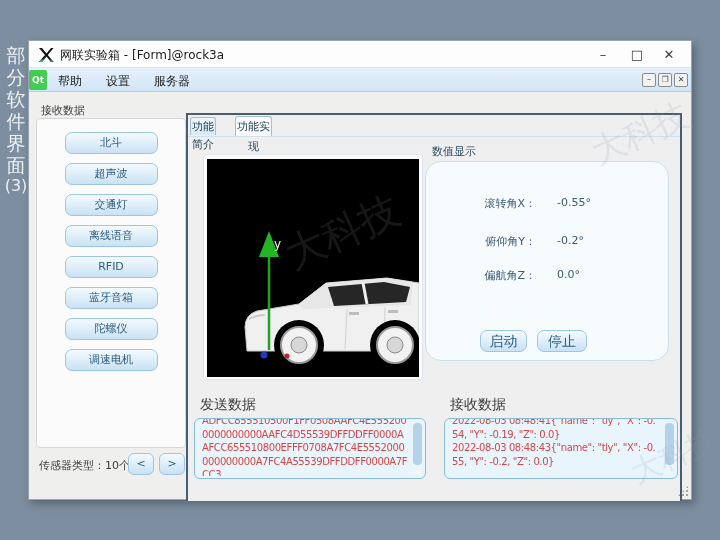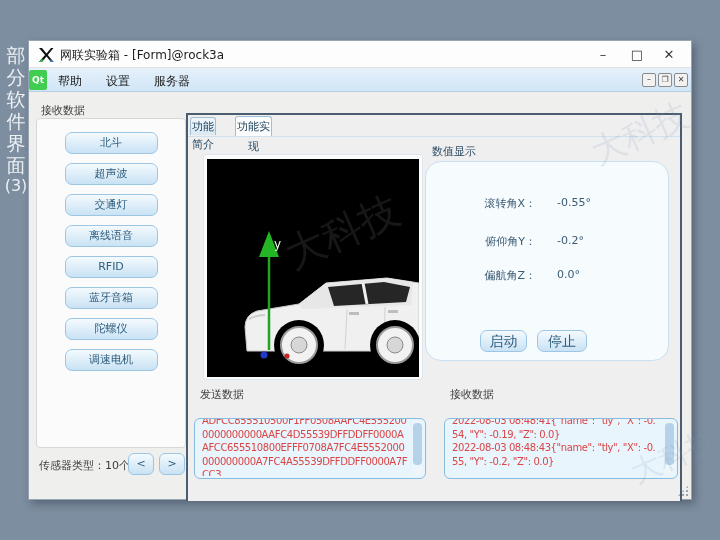--- a/index.html
+++ b/index.html
@@ -53,21 +53,21 @@
   .vd-group{position:absolute;left:237px;top:46px;width:244px;height:200px;background:#f6fbfe;border:1px solid #c9e0f2;border-radius:16px;}
   .vd-row{position:absolute;height:18px;width:100%;}
   .vd-row .lbl{position:absolute;left:30px;width:80px;text-align:right;font-size:11px;color:#3b5a73;}
   .vd-row .val{position:absolute;left:131px;font-size:11px;color:#3b5a73;}
   .r0{top:34px;} .r1{top:72px;} .r2{top:106px;}
   .abtn{position:absolute;top:168px;height:22px;border:1px solid #9cc6e4;border-radius:7px;background:linear-gradient(#f4fafe,#c9e2f4);
         color:#2e5d7d;font-size:14px;line-height:20px;text-align:center;}
   .start{left:54px;width:47px;} .stop{left:111px;width:50px;}
 
   
-  .dp-title{position:absolute;top:272px;font-size:11px;color:#3c3c3c;}
+  .dp-title{position:absolute;top:281px;font-size:14px;color:#3c3c3c;}
   .send-title{left:12px;} .recv-title{left:262px;}
   .databox{position:absolute;top:303px;height:61px;background:#e9f5fd;border:1px solid #8abbdd;border-radius:6px;overflow:hidden;}
   .send-box{left:6px;width:232px;} .recv-box{left:256px;width:234px;}
   .datatext{position:absolute;left:7px;top:0;right:16px;bottom:2px;overflow:hidden;color:#d94545;font-size:10px;line-height:13.5px;
             letter-spacing:-0.4px;word-break:break-all;}
   .datatext .inner{margin-top:-5px;}
   .vscroll{position:absolute;right:3px;top:3px;width:9px;bottom:3px;background:#eef5fb;border-radius:4px;}
   .vthumb{position:absolute;left:0;top:1px;width:9px;height:42px;background:#b5d2e9;border-radius:4px;}
 
   .grip{position:absolute;right:2px;bottom:2px;width:12px;height:12px;

